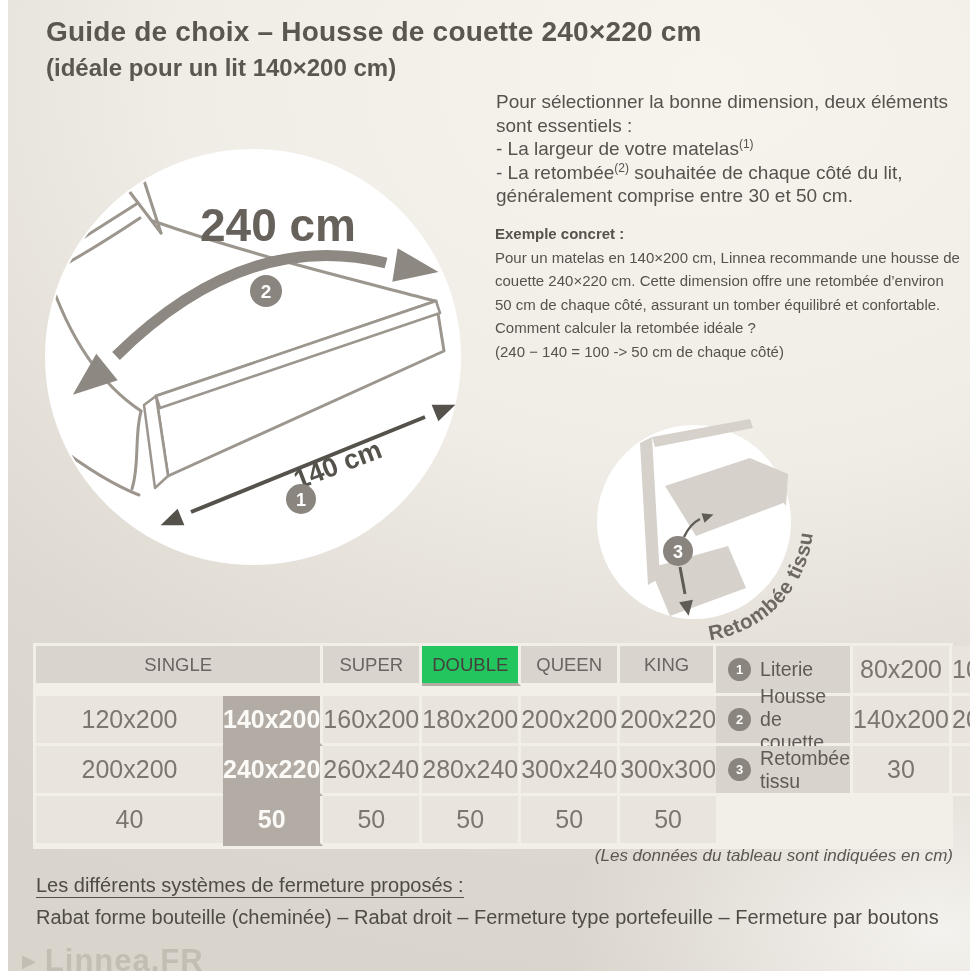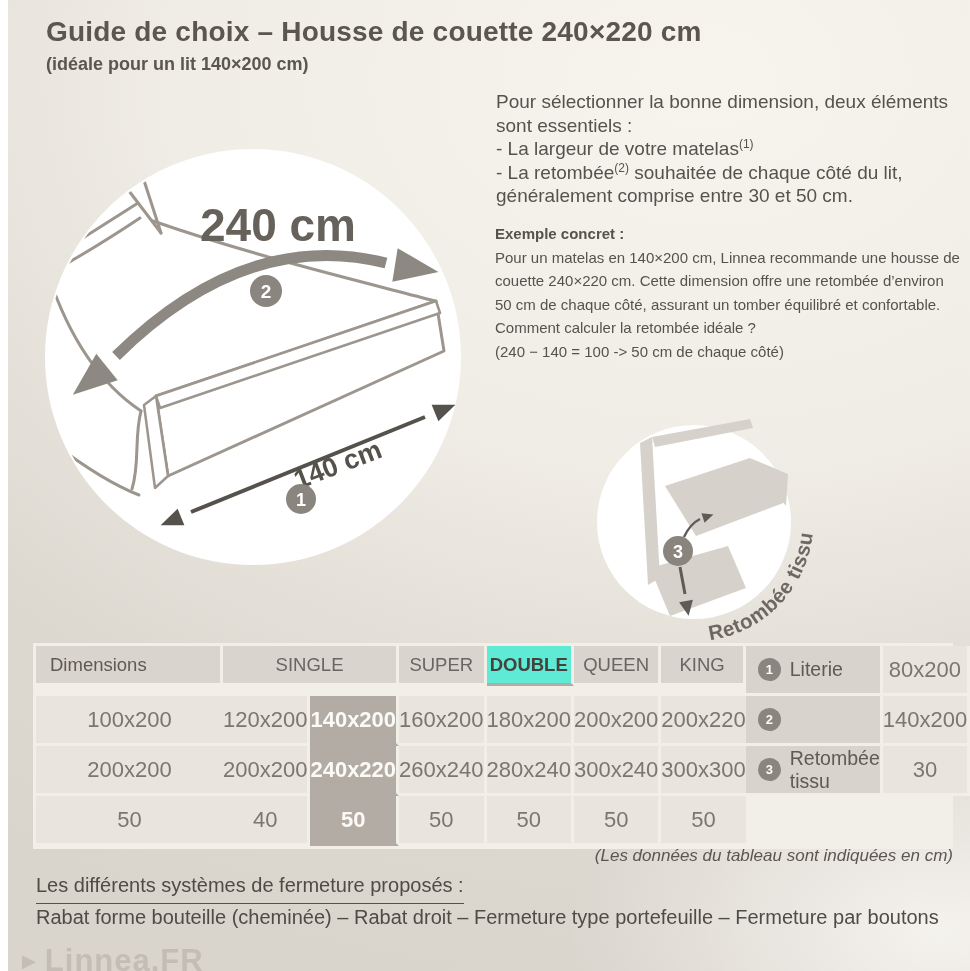--- a/index.html
+++ b/index.html
@@ -7,54 +7,54 @@
   body { font-family:"Liberation Sans","DejaVu Sans",sans-serif; color:#55514b; }
   .page {
     position:relative; width:970px; height:971px; overflow:hidden;
     background:
       radial-gradient(ellipse 55% 35% at 96% 96%, rgba(246,244,240,0.95), rgba(246,244,240,0) 70%),
       radial-gradient(ellipse 130% 95% at 72% 8%, #f7f4ee 0%, #f0ede6 42%, #ddd8d0 78%, #d9d4cc 100%);
     margin-left: 8px;
   }
   .title-block { position:absolute; left:38px; top:16px; }
   .title { font-size:28px; font-weight:bold; color:#5b564f; letter-spacing:0.2px; }
-  .subtitle { font-size:18px; font-weight:bold; color:#5b564f; margin-top:6px; }
+  .subtitle { font-size:24px; font-weight:bold; color:#5b564f; margin-top:6px; }
 
   .intro { position:absolute; left:488px; top:90px; width:462px; font-size:19px; line-height:23.5px; color:#56524c; }
   .example { position:absolute; left:487px; top:222px; width:466px; font-size:15px; line-height:23.5px; color:#56524c; }
   .example .hd { font-weight:bold; }
   sup { font-size:12px; line-height:0; }
 
   .big-svg { position:absolute; left:33px; top:143px; }
   .small-svg { position:absolute; left:582px; top:418px; }
 
   
   .tbl { position:absolute; left:25px; top:643px; width:920px; border:3px solid #f2efe9; background:#f2efe9; }
   .grid { display:grid; grid-template-columns:187px repeat(8,1fr); }
   .cell {
     border-right:3px solid #f2efe9; border-bottom:3px solid #f2efe9;
     display:flex; align-items:center; justify-content:center;
-    background:#e9e5de; color:#7b766f; font-size:22px; height:50px;
+    background:#e9e5de; color:#7b766f; font-size:25px; height:50px;
   }
   .grid .cell:nth-child(9n+9), .grid .cell.last { border-right:none; }
   .head { height:40px; background:#d9d4cd; color:#6a6560; font-size:18.5px; }
   .head.g2 { grid-column:span 2; }
   .corner { justify-content:flex-start; padding-left:14px; color:#5f5a54; }
   .labelcell { background:#d8d3cc; color:#5f5a54; justify-content:flex-start; padding-left:12px; gap:9px; font-size:19.5px; }
   .badge {
     width:23px; height:23px; border-radius:50%; background:#8a857e; color:#fcfbf8;
     display:inline-flex; align-items:center; justify-content:center;
     font-size:13px; font-weight:bold; flex:0 0 auto;
   }
-  .hlh { background:#5eead4; color:#45413c; font-weight:bold; border-bottom-color:#b3aca4 !important; }
+  .hlh { background:#22c55e; color:#45413c; font-weight:normal; border-bottom-color:#b3aca4 !important; }
   .hl { background:#b3aca4; color:#fbfaf7; font-weight:600; border-bottom-color:#b3aca4 !important; }
 
   .tbl-note { position:absolute; right:25px; top:846px; font-size:17px; font-style:italic; color:#5b564f; }
   .closures { position:absolute; left:28px; top:874px; font-size:20px; color:#4f4b45; }
-  .closures .hd { border-bottom:1.5px solid #55514b; padding-bottom:7px; }
+  .closures .hd { border-bottom:1.5px solid #55514b; padding-bottom:1px; }
   .closures .body { margin-top:9px; font-size:20px; }
   .watermark {
     position:absolute; left:14px; top:943px; font-size:31px; font-weight:bold;
     color:rgba(168,161,150,0.45); letter-spacing:1px; display:flex; align-items:center; gap:8px;
   }
   .watermark .tri { font-size:18px; }
   svg text { font-family:"Liberation Sans","DejaVu Sans",sans-serif; }
 </style>
 </head>
 <body>
@@ -145,21 +145,20 @@
     <defs>
         <path id="arcpath" d="M 120 222 A 119 119 0 0 0 223 110" fill="none"></path>
       </defs>
     <text font-size="20.5" font-weight="bold" fill="#6e6862" letter-spacing="0.5">
       <textPath href="#arcpath">Retombée tissu</textPath>
     </text>
   </svg>
 
   <div class="tbl">
     <div class="grid">
-      <div class="cell head corner">Dimensions</div>
       <div class="cell head g2">SINGLE</div>
       <div class="cell head">SUPER</div>
       <div class="cell head hlh">DOUBLE</div>
       <div class="cell head">QUEEN</div>
       <div class="cell head">KING</div>
 
       <div class="cell labelcell">
         <span class="badge">1</span>
         <span>Literie</span>
       </div>
@@ -167,20 +166,21 @@
       <div class="cell">100x200</div>
       <div class="cell">120x200</div>
       <div class="cell hl">140x200</div>
       <div class="cell">160x200</div>
       <div class="cell">180x200</div>
       <div class="cell">200x200</div>
       <div class="cell last">200x220</div>
 
       <div class="cell labelcell">
         <span class="badge">2</span>
+        <span>Housse de couette</span>
       </div>
       <div class="cell">140x200</div>
       <div class="cell">200x200</div>
       <div class="cell">200x200</div>
       <div class="cell hl">240x220</div>
       <div class="cell">260x240</div>
       <div class="cell">280x240</div>
       <div class="cell">300x240</div>
       <div class="cell last">300x300</div>
 

